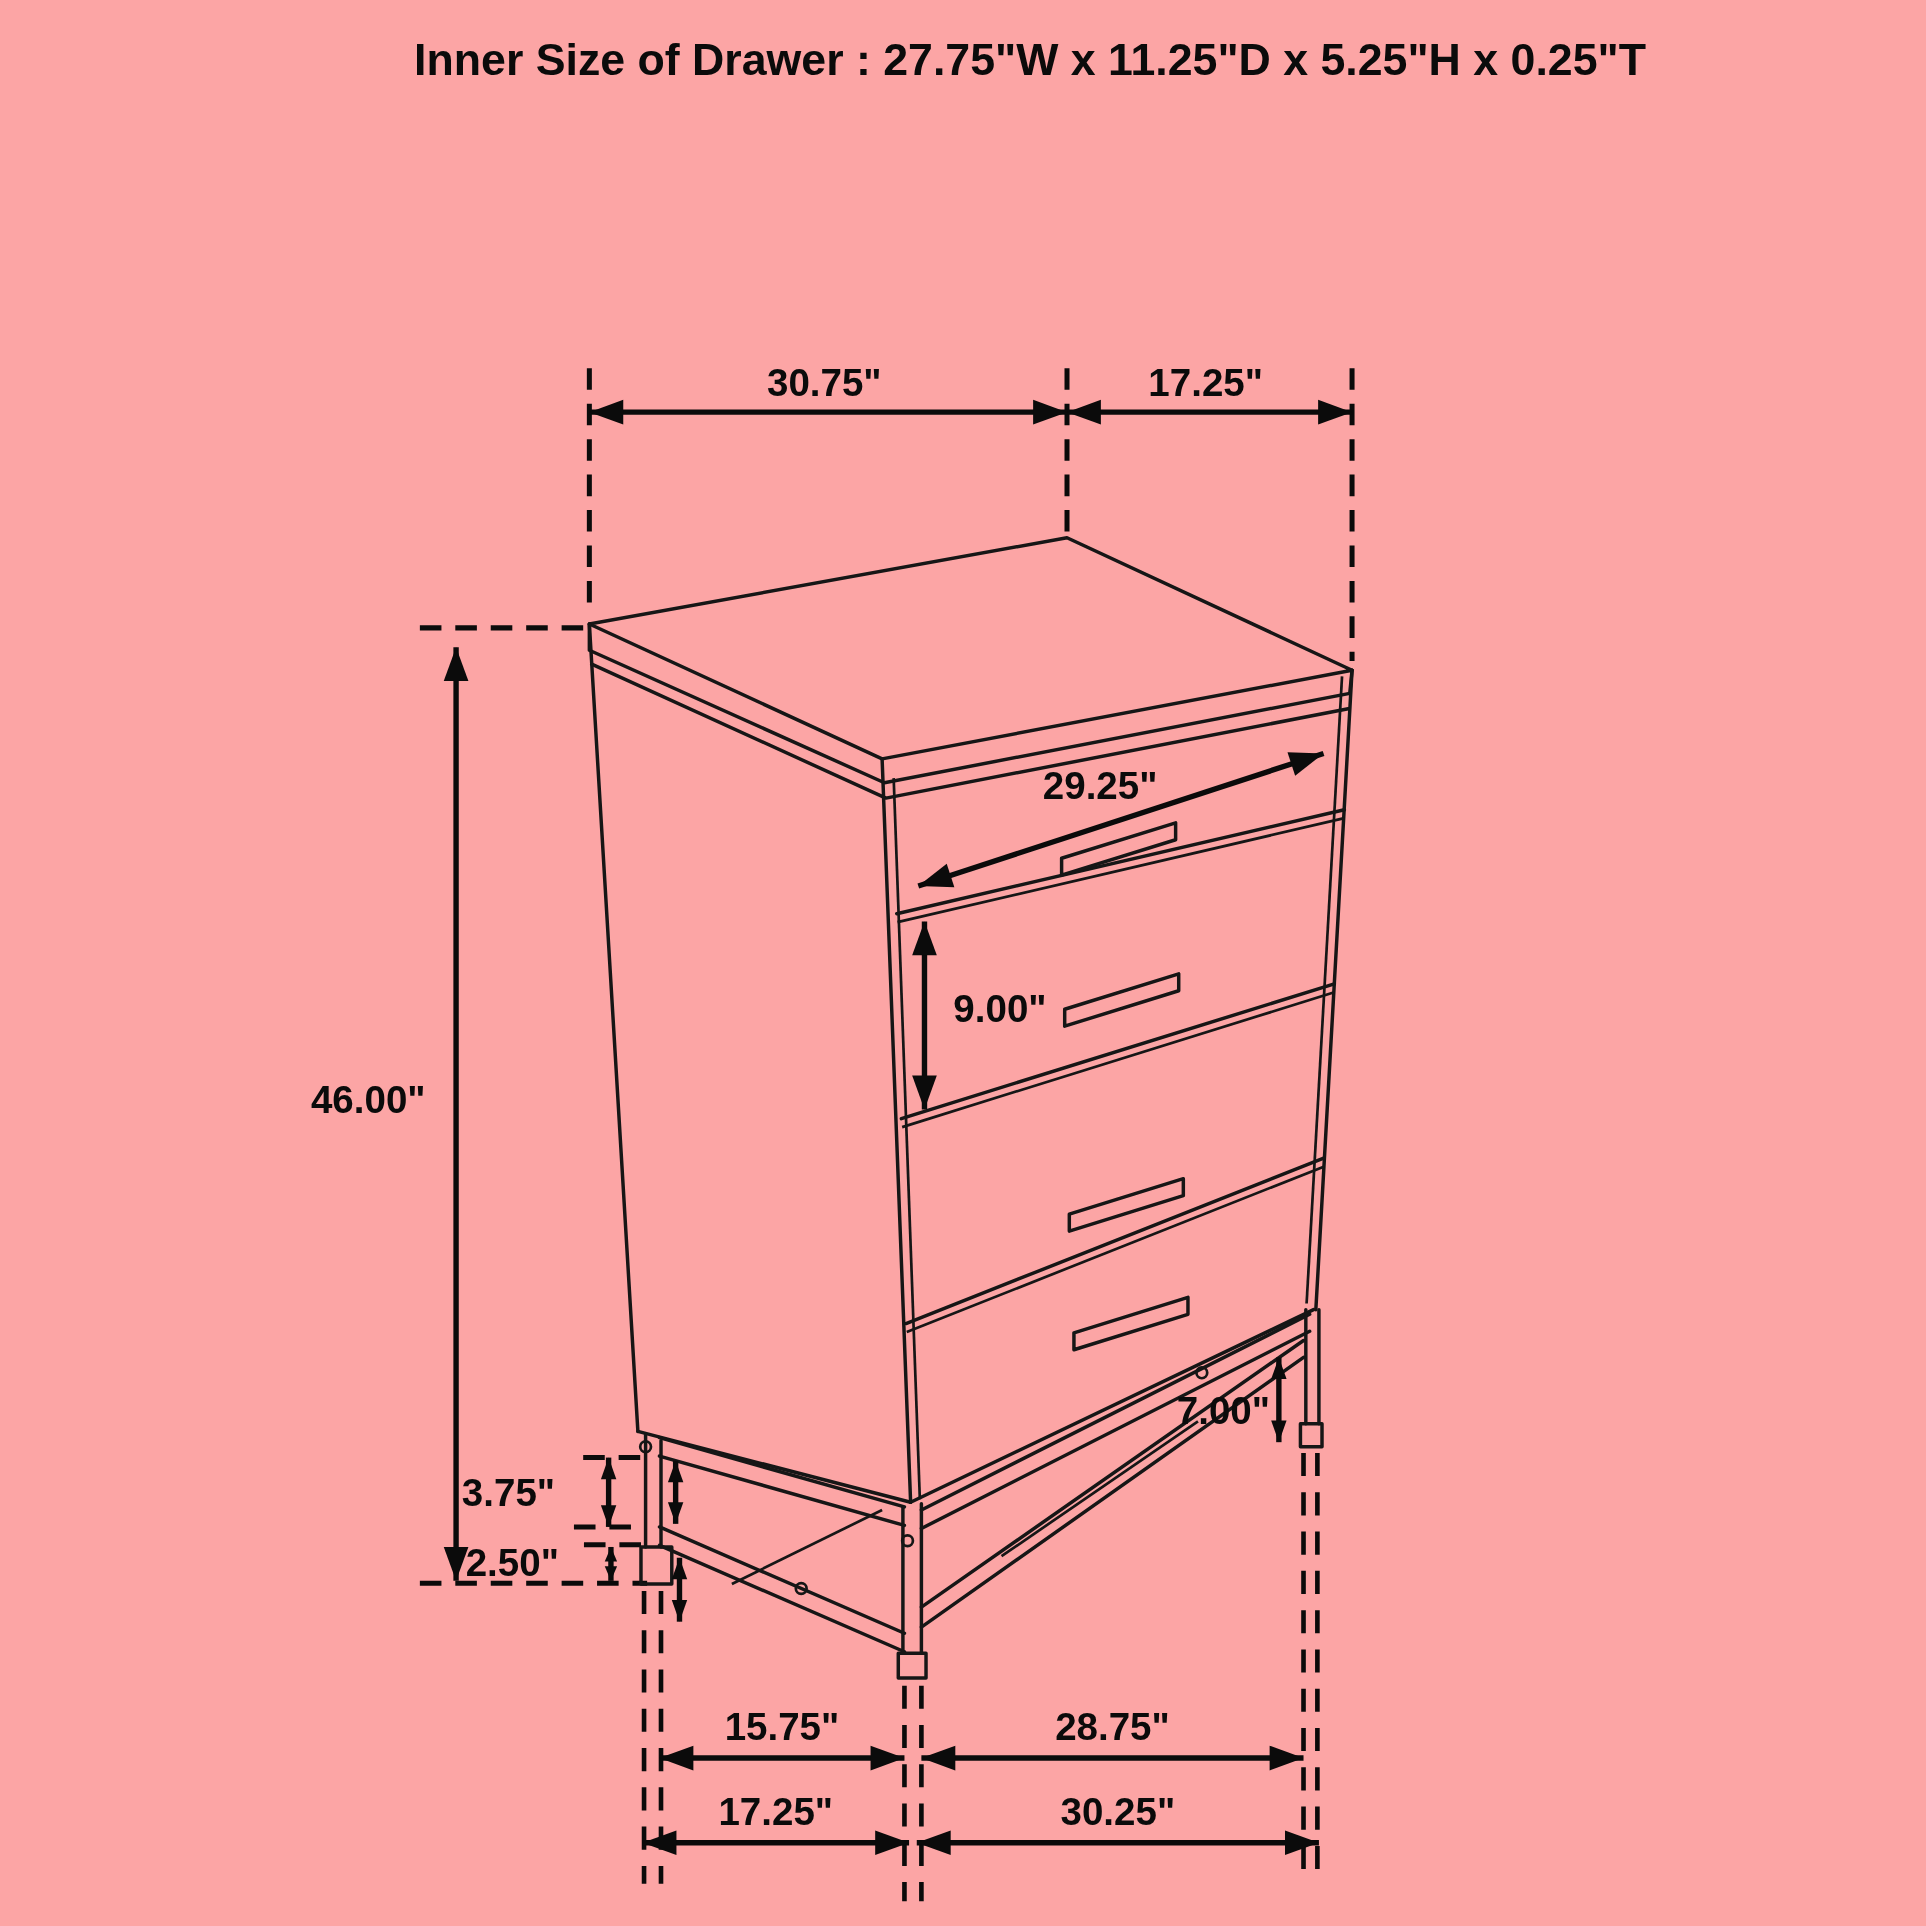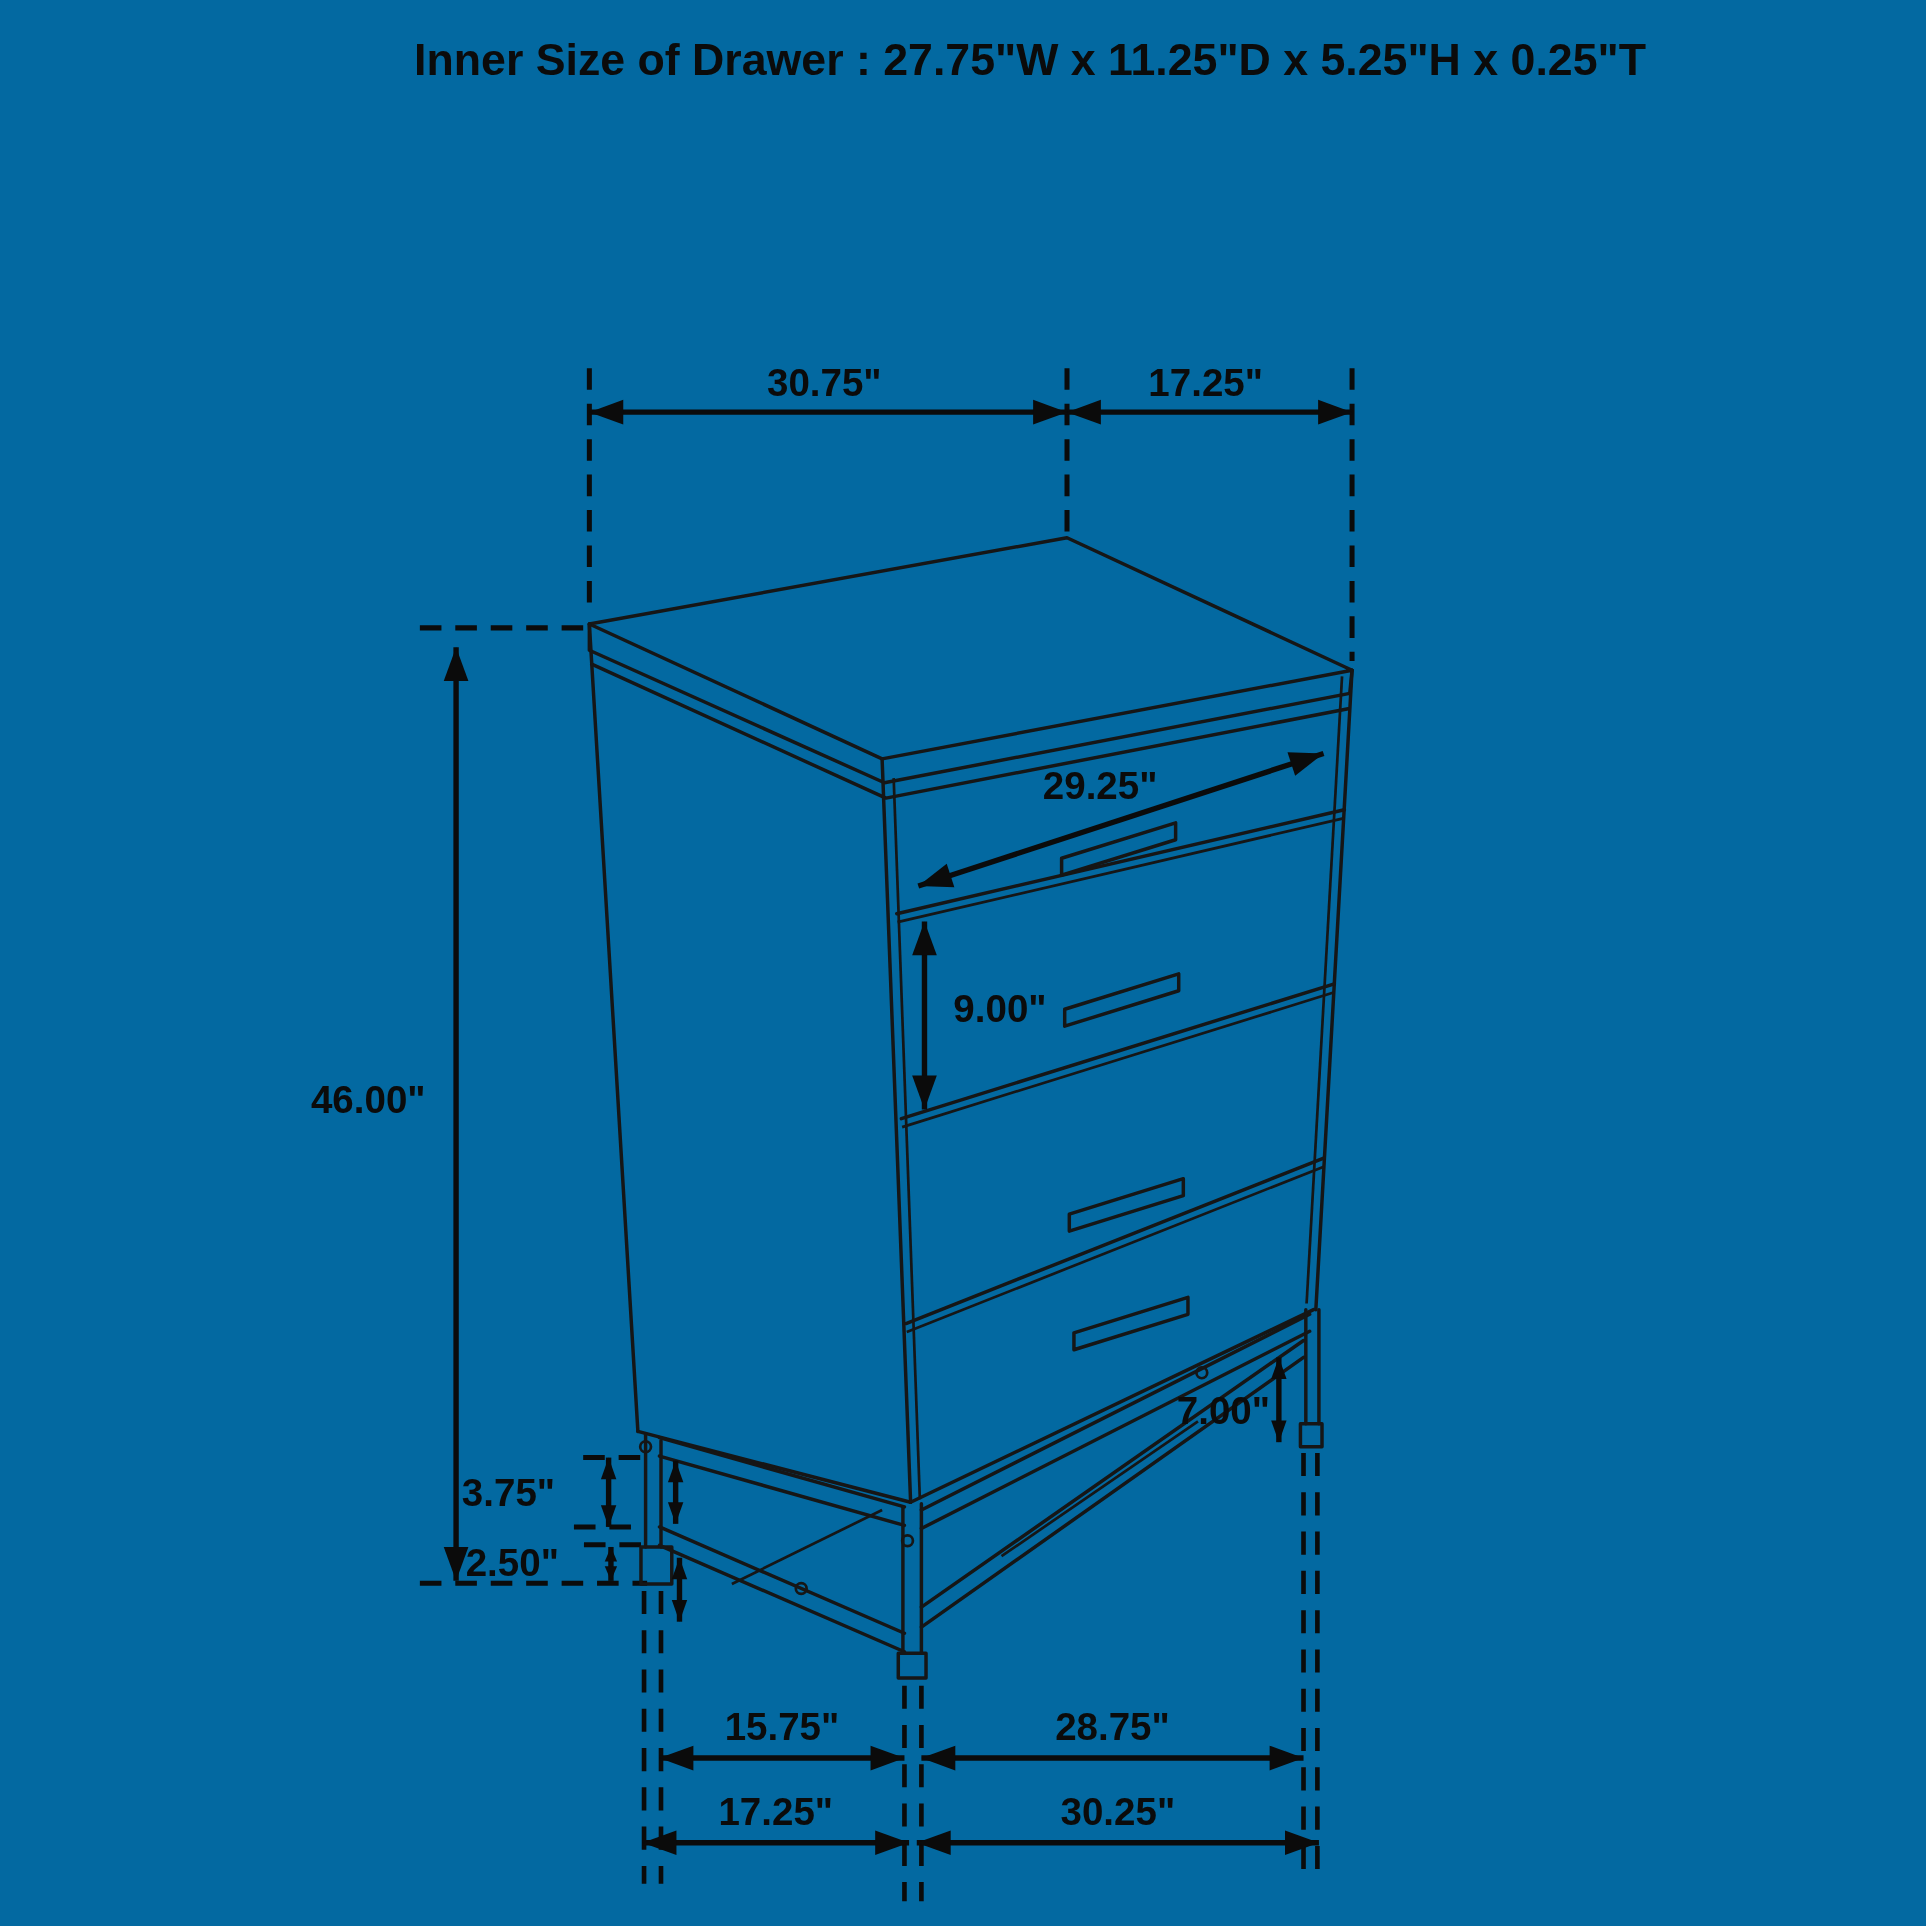--- a/index.html
+++ b/index.html
@@ -1,16 +1,16 @@
 <!DOCTYPE html>
 <html style="font-size:12.3px"><head>
 <meta charset="utf-8">
 <style>
   html,body{margin:0;padding:0;background:#ffffff;}
-  .page{width:1926px;height:1926px;position:relative;background:#0369a1;
+  .page{width:1926px;height:1926px;position:relative;background:#fca5a5;
         font-family:"Liberation Sans", sans-serif;}
   svg{display:block}
   .cab{stroke:#161616;stroke-width:4.5;fill:none;stroke-linejoin:round;stroke-linecap:round;}
   .cab2{stroke:#161616;stroke-width:3.5;fill:none;}
   .dim{stroke:#0b0b0b;stroke-width:7;fill:none;}
   .dash{stroke:#0b0b0b;stroke-width:6.5;fill:none;stroke-dasharray:28 18;}
   .dash2{stroke:#0b0b0b;stroke-width:6;fill:none;stroke-dasharray:30 21;}
   .lbl{font-family:"Liberation Sans",sans-serif;font-size:50px;font-weight:bold;
        fill:#0b0b0b;text-anchor:middle;}
   .ttl{font-family:"Liberation Sans",sans-serif;font-size:58px;font-weight:bold;

